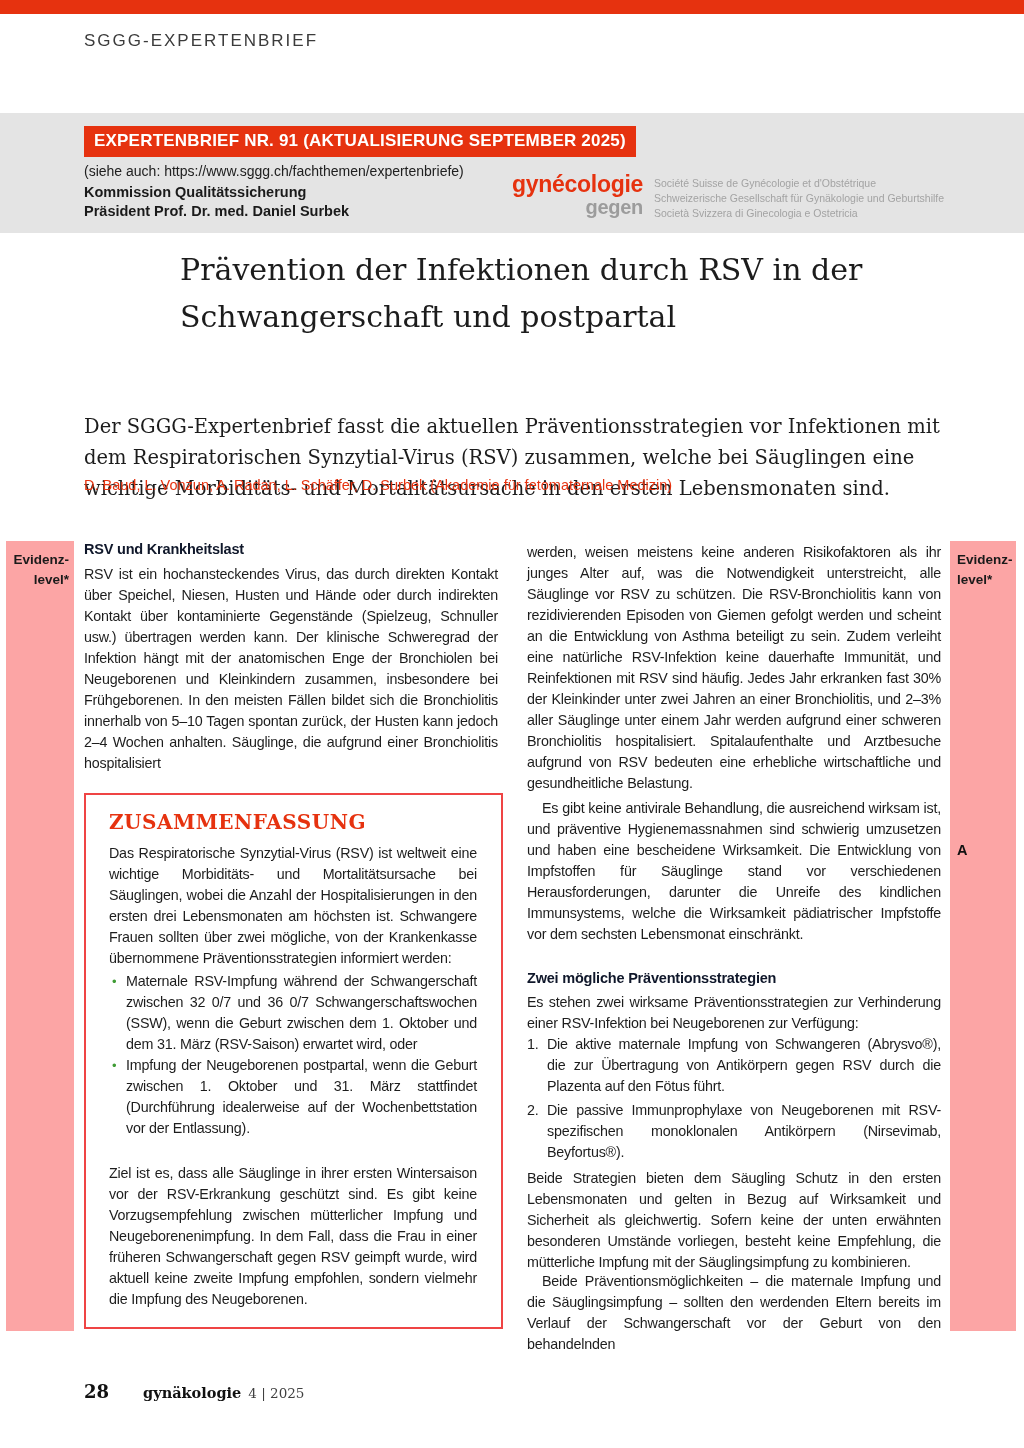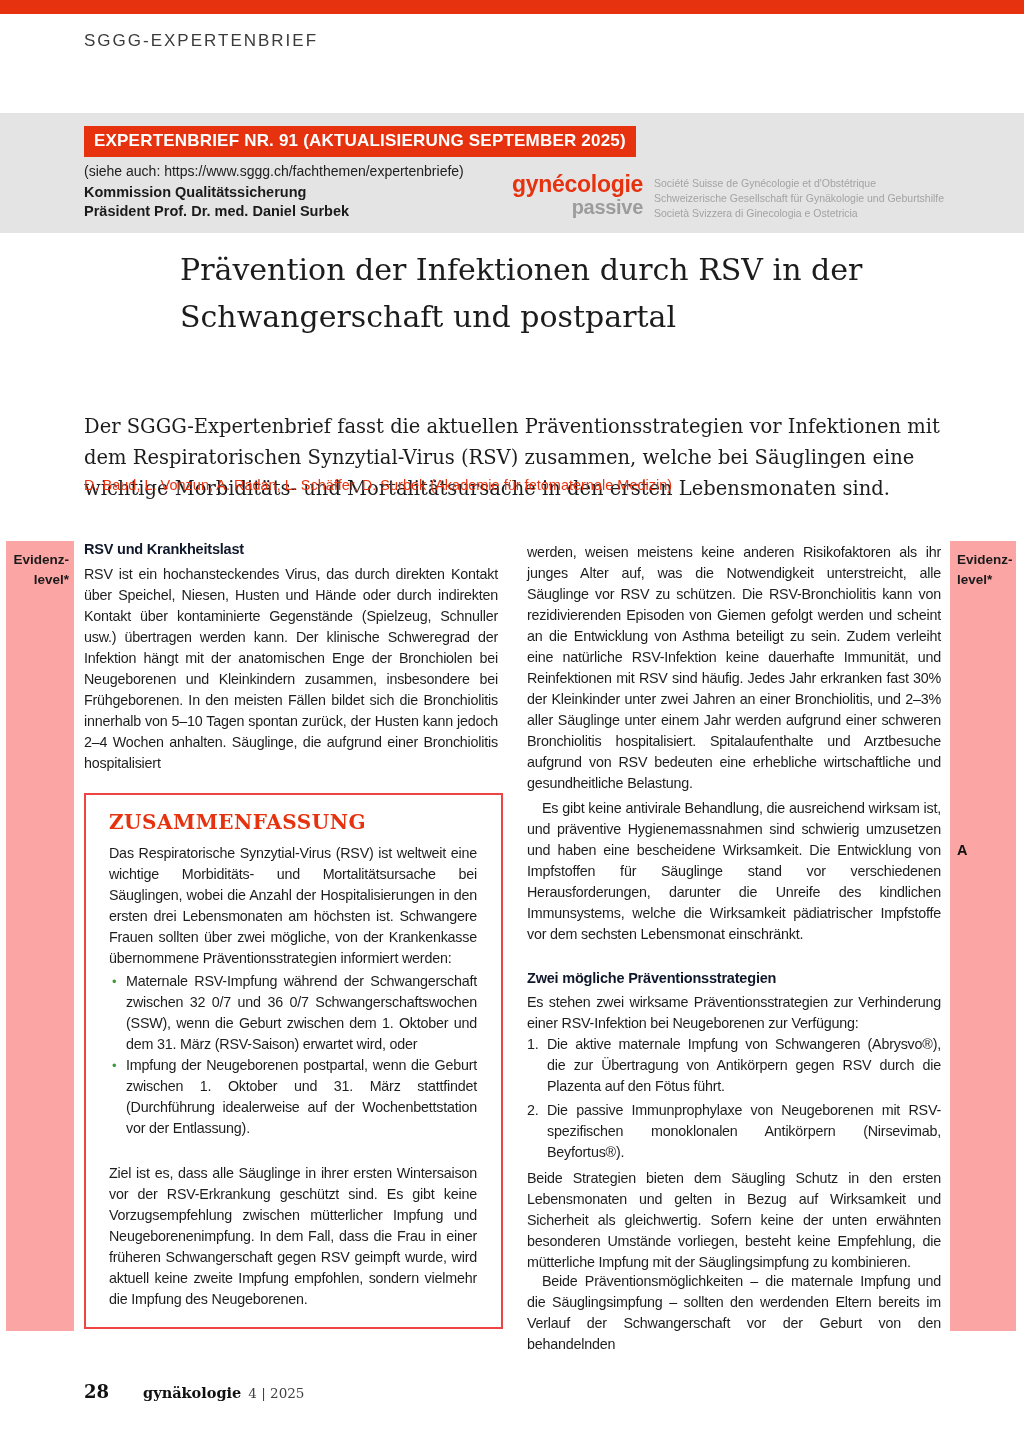--- a/index.html
+++ b/index.html
@@ -80,21 +80,21 @@
   <div class="kicker">SGGG-EXPERTENBRIEF</div>
 
   <div class="head-band"></div>
   <div class="banner">EXPERTENBRIEF NR. 91 (AKTUALISIERUNG SEPTEMBER 2025)</div>
   <div class="see-also">(siehe auch: https://www.sggg.ch/fachthemen/expertenbriefe)</div>
   <div class="commission">Kommission Qualitätssicherung</div>
   <div class="president">Präsident Prof. Dr. med. Daniel Surbek</div>
 
   <div class="logo-words">
     <div class="logo-line1">gynécologie</div>
-    <div class="logo-line2">passive</div>
+    <div class="logo-line2">gegen</div>
   </div>
   <div class="logo-orgs">
     <div>Société Suisse de Gynécologie et d'Obstétrique</div>
     <div>Schweizerische Gesellschaft für Gynäkologie und Geburtshilfe</div>
     <div>Società Svizzera di Ginecologia e Ostetricia</div>
   </div>
 
   <h1 class="title" style="margin:0;font-weight:normal;">Prävention der Infektionen durch RSV in der Schwangerschaft und postpartal</h1>
   <div class="lead">Der SGGG-Expertenbrief fasst die aktuellen Präventionsstrategien vor Infektionen mit dem Respiratorischen Synzytial-Virus (RSV) zusammen, welche bei Säuglingen eine wichtige Morbiditäts- und Mortalitätsursache in den ersten Lebensmonaten sind.</div>
   <div class="authors">D. Baud, L. Vonzun, A. Radan, L. Schäffer, D. Surbek (Akademie für fetomaternale Medizin)</div>

